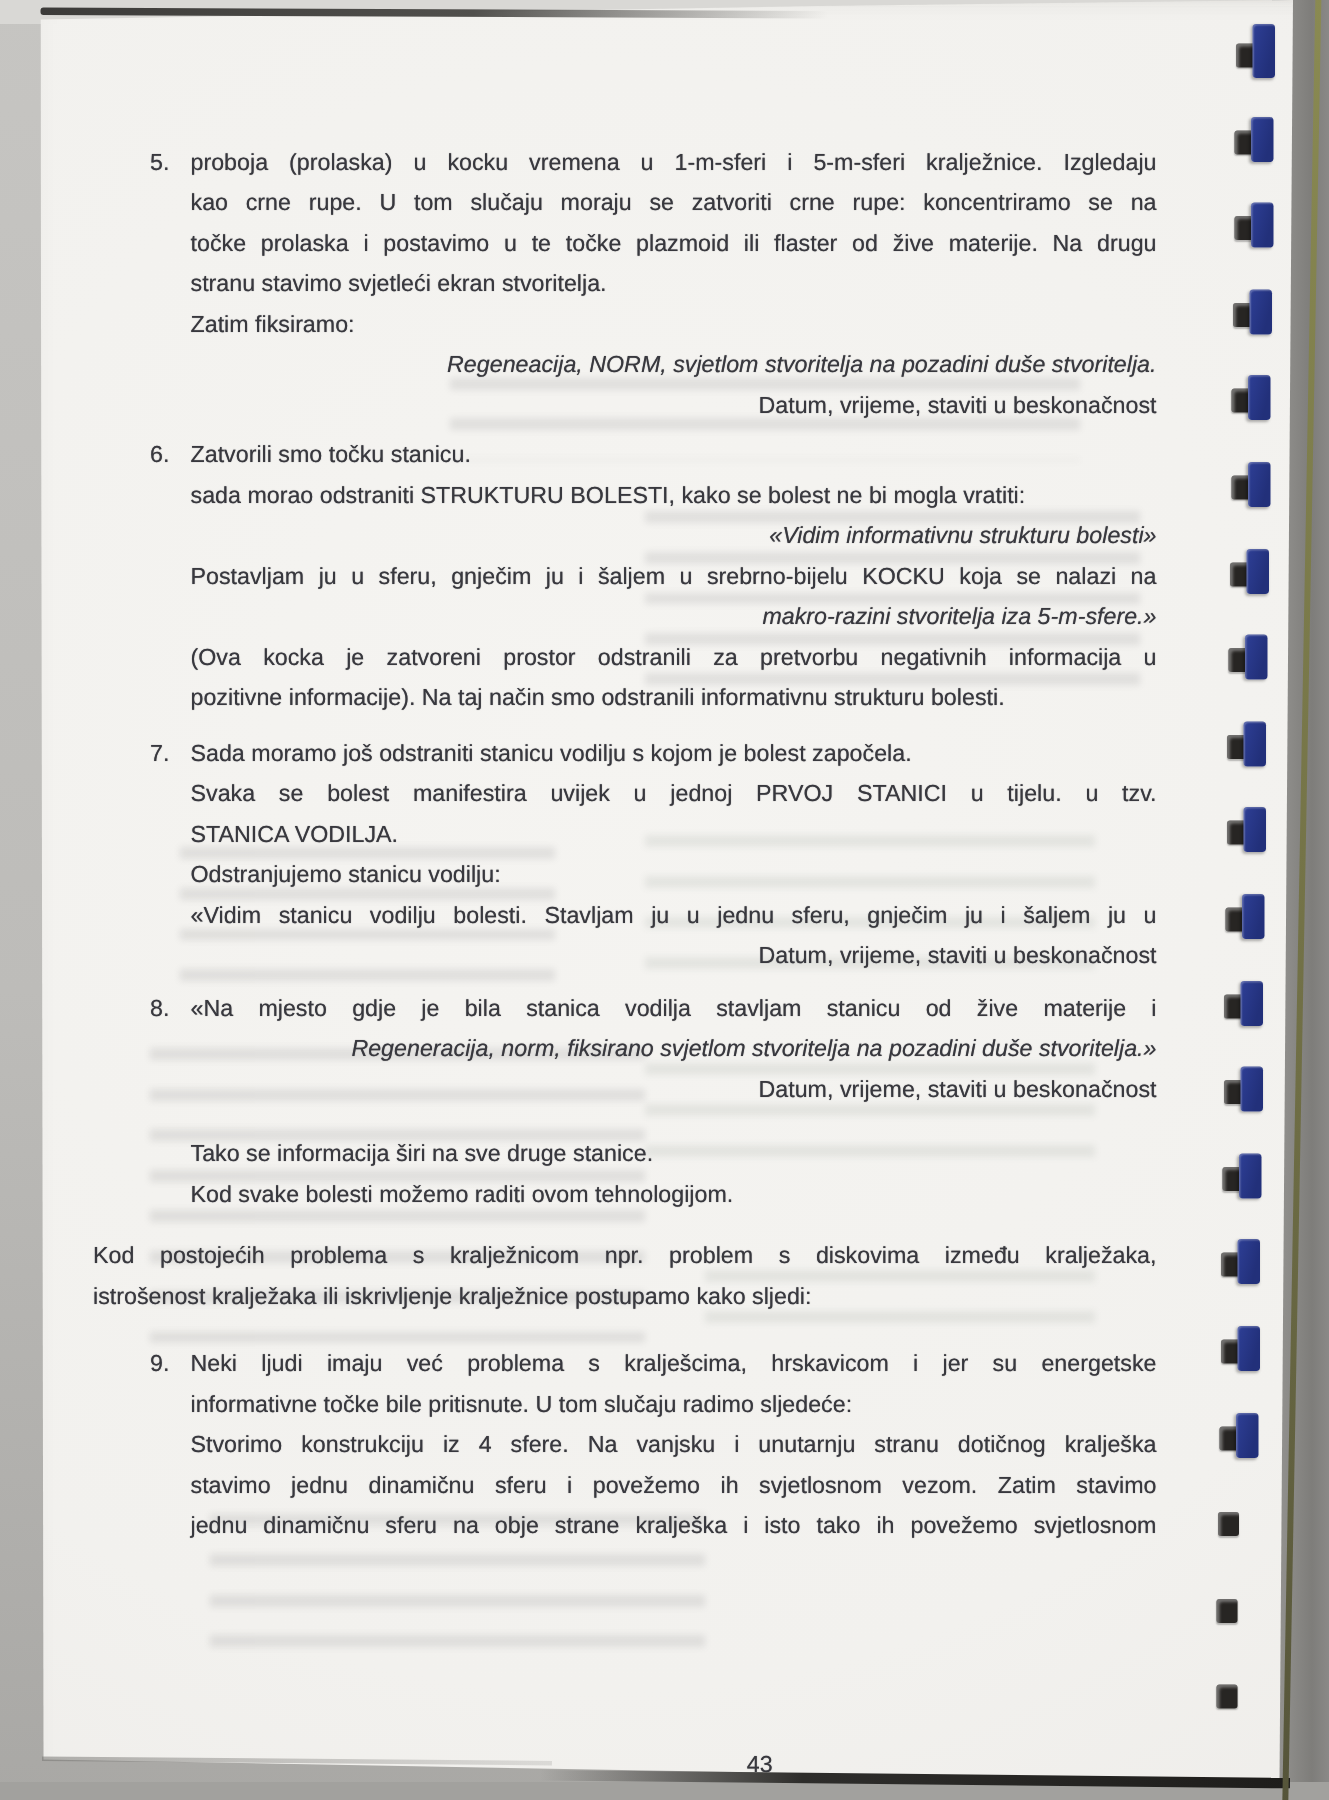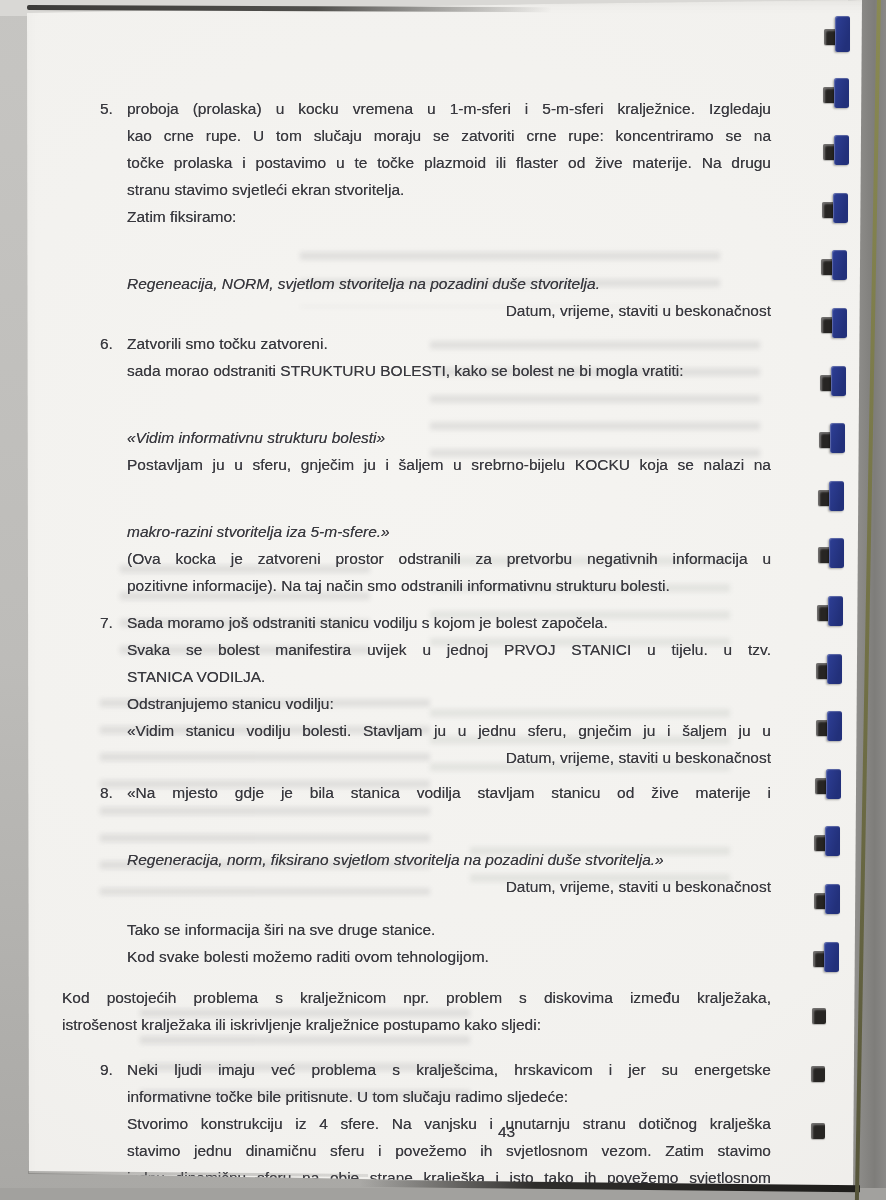--- a/index.html
+++ b/index.html
@@ -53,21 +53,21 @@
   
   .content{position:absolute;left:62px;top:95px;width:709px;color:var(--text-color);
     font-size:15.5px;line-height:27px;text-shadow:0 0 .6px rgba(55,55,60,.75);}
   .block{position:relative;}
   .list-item{padding-left:65px;}
   .num{position:absolute;left:38px;top:0;line-height:27px;}
   .line{min-height:27px;}
   .left{text-align:left;}
   .justify{text-align:justify;text-align-last:justify;}
   .right{text-align:right;}
-  .italic{font-style:italic;text-align:left;margin-top:40px;}
+  .italic{font-style:italic;text-align:right;}
   .italic-justify{text-align:justify;text-align-last:justify;}
   .spacer{height:16px;min-height:16px;}
   .page-num{width:709px;box-sizing:border-box;padding-left:180px;text-align:center;margin-top:6px;}
 
   
   .bleed{position:absolute;filter:blur(2.4px);opacity:.16;pointer-events:none;
     background:repeating-linear-gradient(to bottom,rgba(110,110,112,0) 0 9px,rgba(100,100,104,.85) 9px 17px,rgba(110,110,112,0) 17px 27px);}
   .bleed.green{opacity:.12;
     background:repeating-linear-gradient(to bottom,rgba(100,112,100,0) 0 9px,rgba(95,110,98,.9) 9px 17px,rgba(100,112,100,0) 17px 27px);}
 </style>
@@ -97,21 +97,21 @@
         <div class="line justify">proboja (prolaska) u kocku vremena u 1-m-sferi i 5-m-sferi kralježnice. Izgledaju</div>
         <div class="line justify">kao crne rupe. U tom slučaju moraju se zatvoriti crne rupe: koncentriramo se na</div>
         <div class="line justify">točke prolaska i postavimo u te točke plazmoid ili flaster od žive materije. Na drugu</div>
         <div class="line left">stranu stavimo svjetleći ekran stvoritelja.</div>
         <div class="line left">Zatim fiksiramo:</div>
         <div class="line italic">Regeneacija, NORM, svjetlom stvoritelja na pozadini duše stvoritelja.</div>
         <div class="line right">Datum, vrijeme, staviti u beskonačnost</div>
       </div>
       <div class="block list-item" style="margin-top: 6px;">
         <span class="num">6.</span>
-        <div class="line left">Zatvorili smo točku zatvoreni.</div>
+        <div class="line left">Zatvorili smo točku stanicu.</div>
         <div class="line left">sada morao odstraniti STRUKTURU BOLESTI, kako se bolest ne bi mogla vratiti:</div>
         <div class="line italic">«Vidim informativnu strukturu bolesti»</div>
         <div class="line italic-justify">Postavljam ju u sferu, gnječim ju i šaljem u srebrno-bijelu KOCKU koja se nalazi na</div>
         <div class="line italic">makro-razini stvoritelja iza 5-m-sfere.»</div>
         <div class="line justify">(Ova kocka je zatvoreni prostor odstranili za pretvorbu negativnih informacija u</div>
         <div class="line left">pozitivne informacije). Na taj način smo odstranili informativnu strukturu bolesti.</div>
       </div>
       <div class="block list-item" style="margin-top: 10px;">
         <span class="num">7.</span>
         <div class="line left">Sada moramo još odstraniti stanicu vodilju s kojom je bolest započela.</div>
@@ -138,21 +138,21 @@
         <span class="num">9.</span>
         <div class="line justify">Neki ljudi imaju već problema s kralješcima, hrskavicom i jer su energetske</div>
         <div class="line left">informativne točke bile pritisnute. U tom slučaju radimo sljedeće:</div>
         <div class="line justify">Stvorimo konstrukciju iz 4 sfere. Na vanjsku i unutarnju stranu dotičnog kralješka</div>
         <div class="line justify">stavimo jednu dinamičnu sferu i povežemo ih svjetlosnom vezom. Zatim stavimo</div>
         <div class="line justify">jednu dinamičnu sferu na obje strane kralješka i isto tako ih povežemo svjetlosnom</div>
       </div>
     </div>
 
   <div class="content" style="top:auto;bottom:0;height:0;"></div>
-  <div class="page-num content" style="top:1112px;">43</div>
+  <div class="page-num content" style="top:1157px;">43</div>
 </div>
 
 <div class="top-edge-line"></div>
 <div class="bottom-left-edge"></div>
 <div class="bottom-edge-line"></div>
 <div class="olive-edge"></div>
 <div id="binding">
     <div class="clip-hole" style="left: 824px; top: 29px;"></div>
     <div class="clip-finger" style="left: 835px; top: 16px; height: 36px;"></div>
     <div class="clip-hole" style="left: 823.3px; top: 86.6px;"></div>

